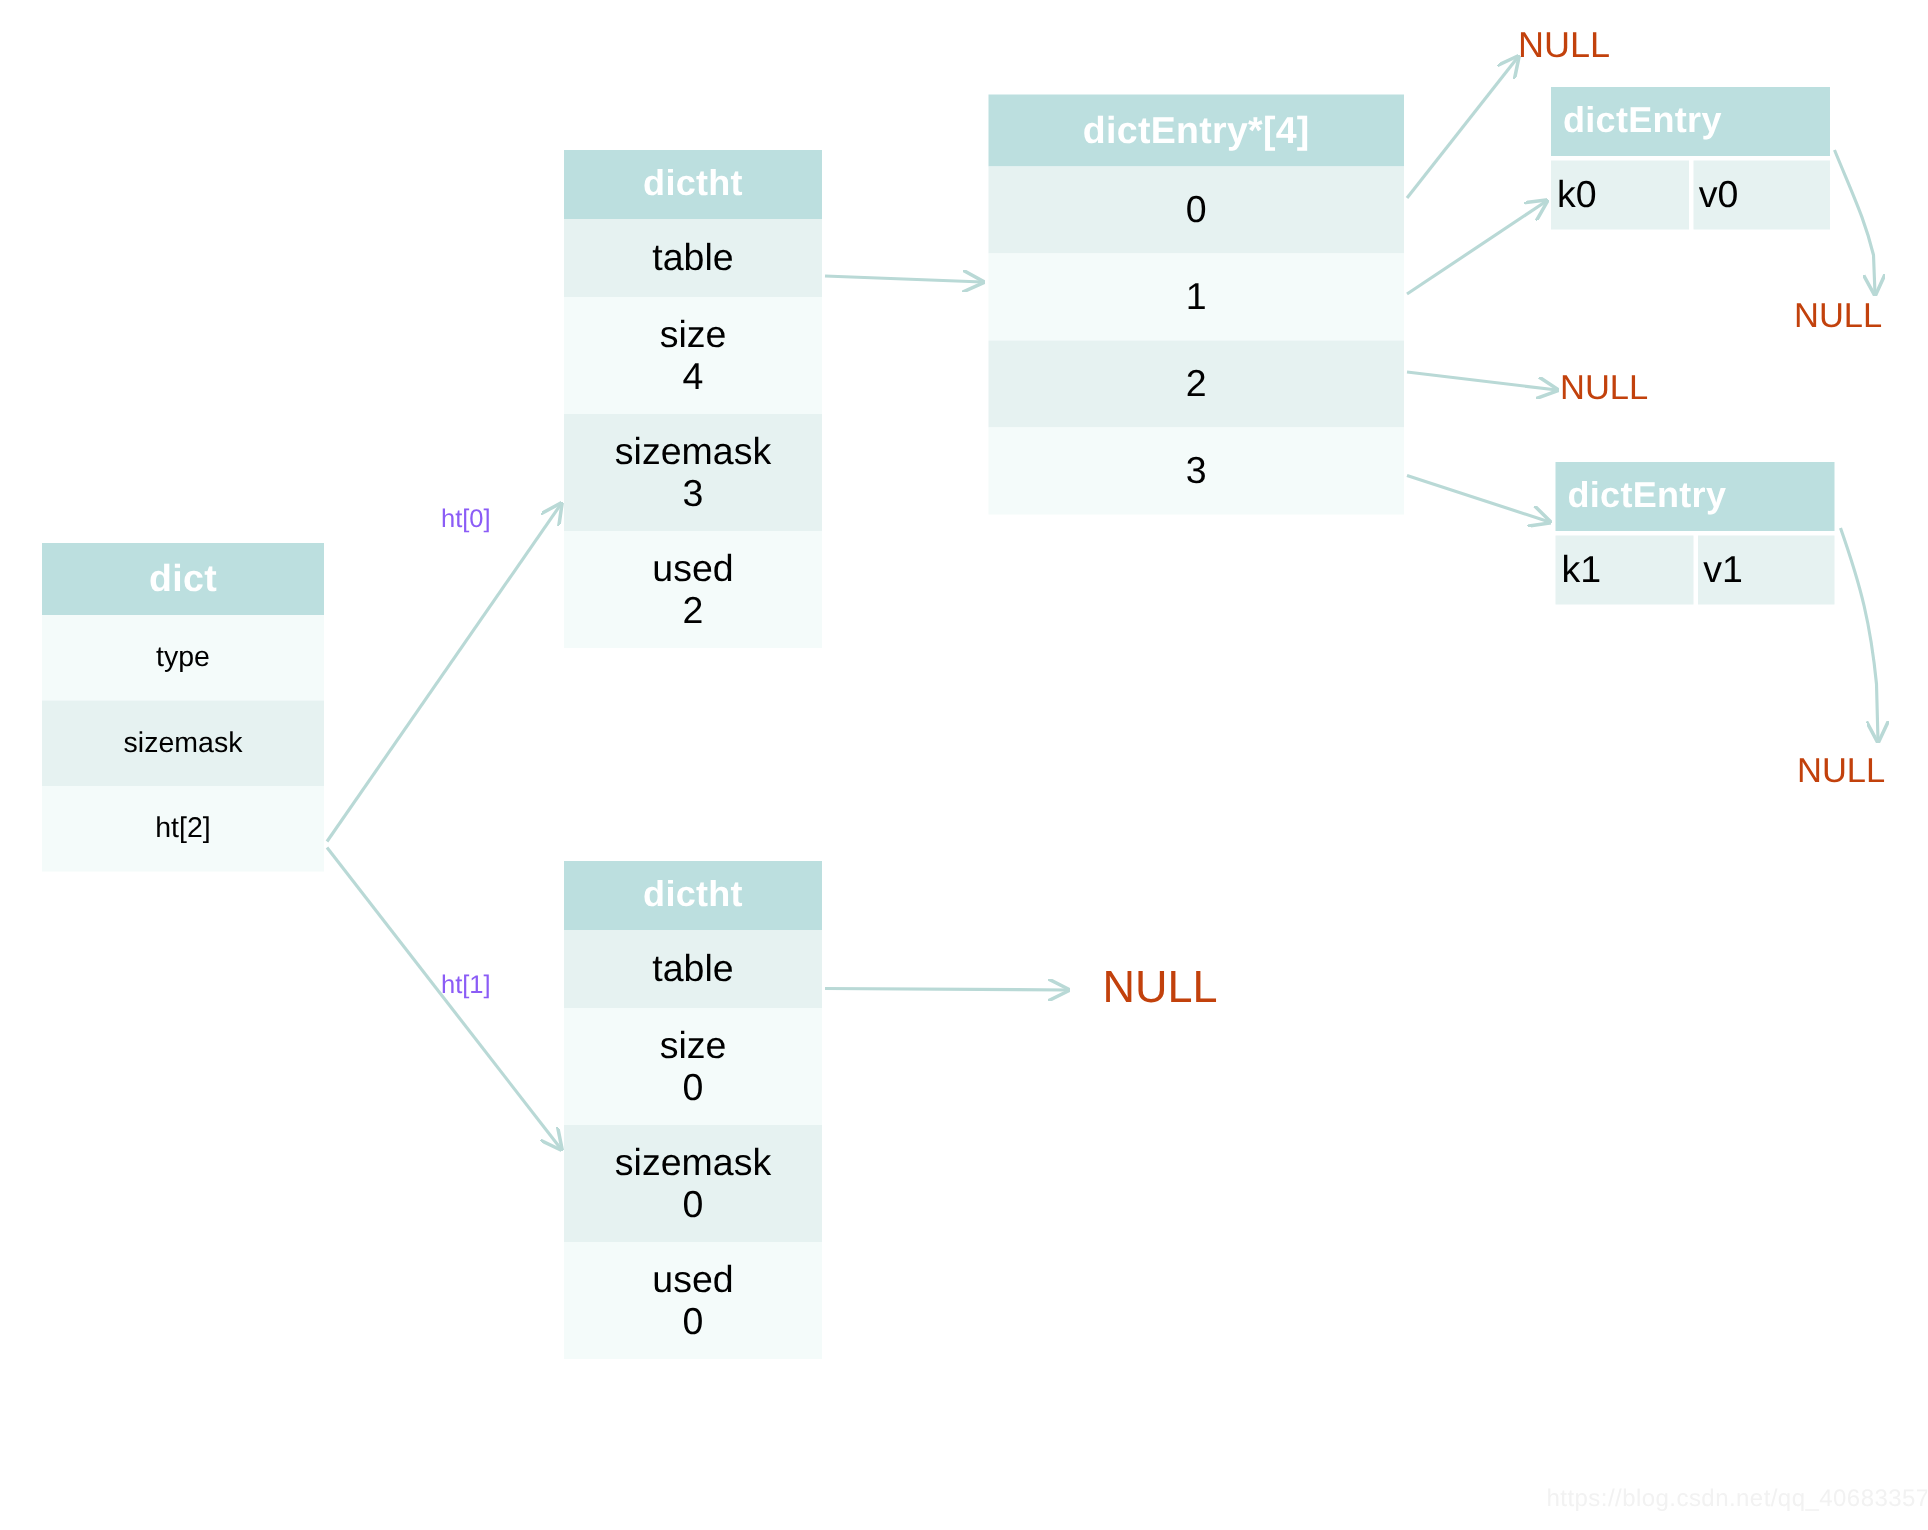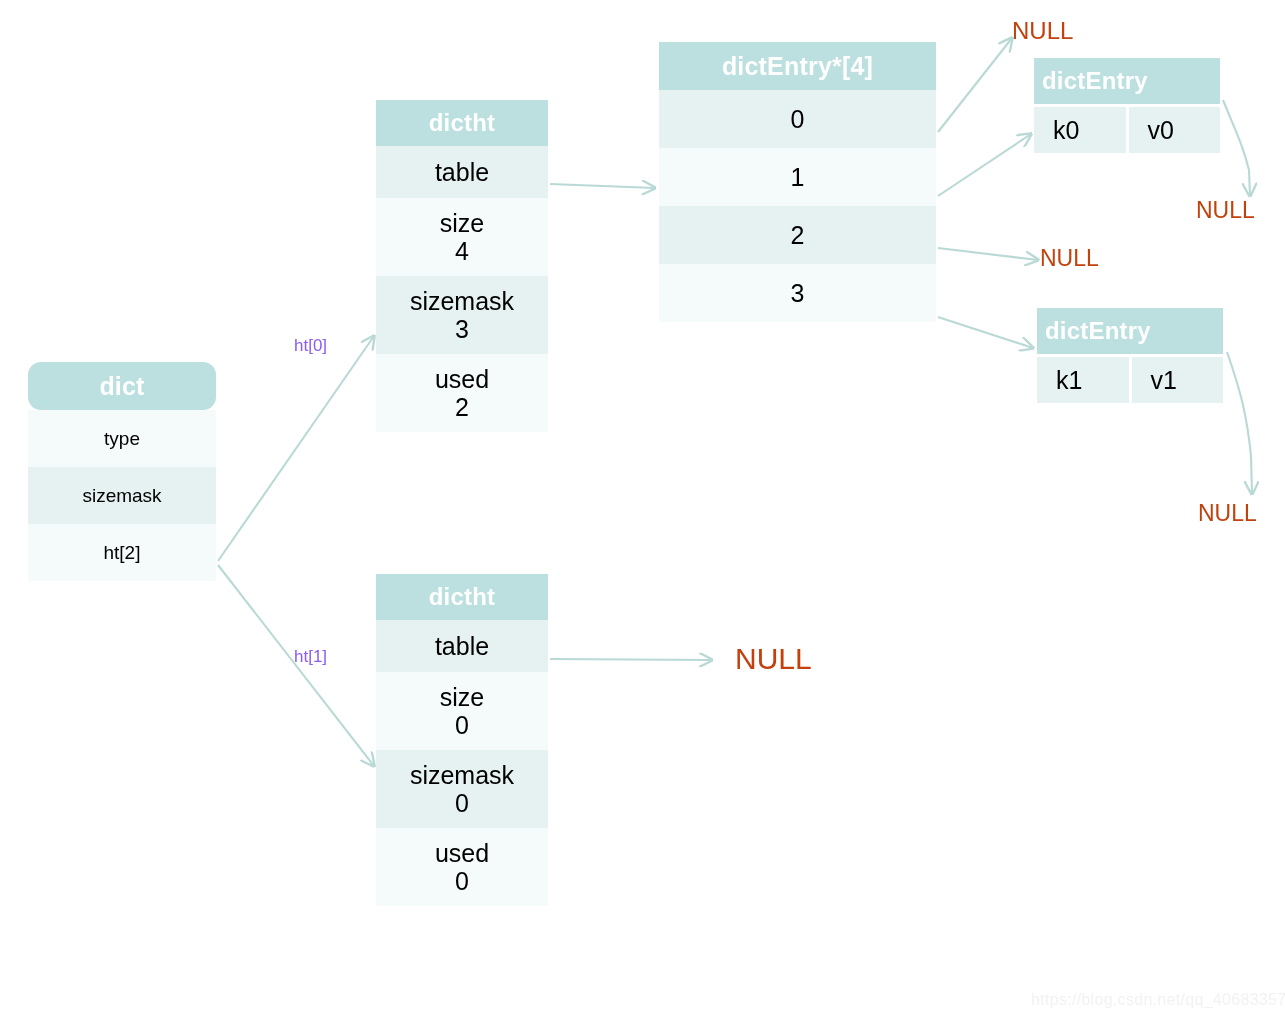--- a/index.html
+++ b/index.html
@@ -48,54 +48,54 @@
     flex-direction: column;
     color: #000000;
   }
   .row-a { background: #e6f2f1; }
   .row-b { background: #f4fbfa; }
   .row .val { line-height: 1.12; }
   .row .lbl { line-height: 1.12; }
 
   
   #dict-box { left: 28px; top: 362px; width: 188px; }
-  #dict-box .box-header { height: 48px; font-size: 25px; border-radius: 13px; }
+  #dict-box .box-header { height: 48px; font-size: 25px; }
   #dict-box .row { height: 57px; font-size: 19px; }
   #dict-box .row.tall { height: 80px; }
 
   
   .dictht { left: 376px; width: 172px; }
   #dictht-0 { top: 100px; }
   #dictht-1 { top: 574px; }
   .dictht .box-header { height: 46px; font-size: 24px; }
   .dictht .row.single { height: 52px; font-size: 25px; }
   .dictht .row.dual { height: 78px; font-size: 25px; }
 
   
-  #entry-table { left: 659px; top: 42px; width: 277px; }
+  #entry-table { left: 659px; top: 63px; width: 277px; }
   #entry-table .box-header { height: 48px; font-size: 25px; }
   #entry-table .row { height: 58px; font-size: 25px; }
 
   
   .dictentry { width: 186px; }
   #dictentry-0 { left: 1034px; top: 58px; }
   #dictentry-1 { left: 1037px; top: 308px; }
   .dictentry .box-header { height: 46px; font-size: 24px; padding-left: 8px; justify-content: flex-start; }
   .dictentry .kv {
     display: flex;
     height: 46px;
     margin-top: 3px;
     gap: 3px;
   }
   .dictentry .kv .cell {
     background: #e6f2f1;
     flex: 1 1 0;
     display: flex;
     align-items: center;
-    padding-left: 19px;
+    padding-left: 4px;
     font-size: 25px;
     color: #000000;
   }
 
   .floating-text {
     position: absolute;
     color: #c2410c;
     white-space: nowrap;
   }
   .null-sm { font-size: 23px; }

